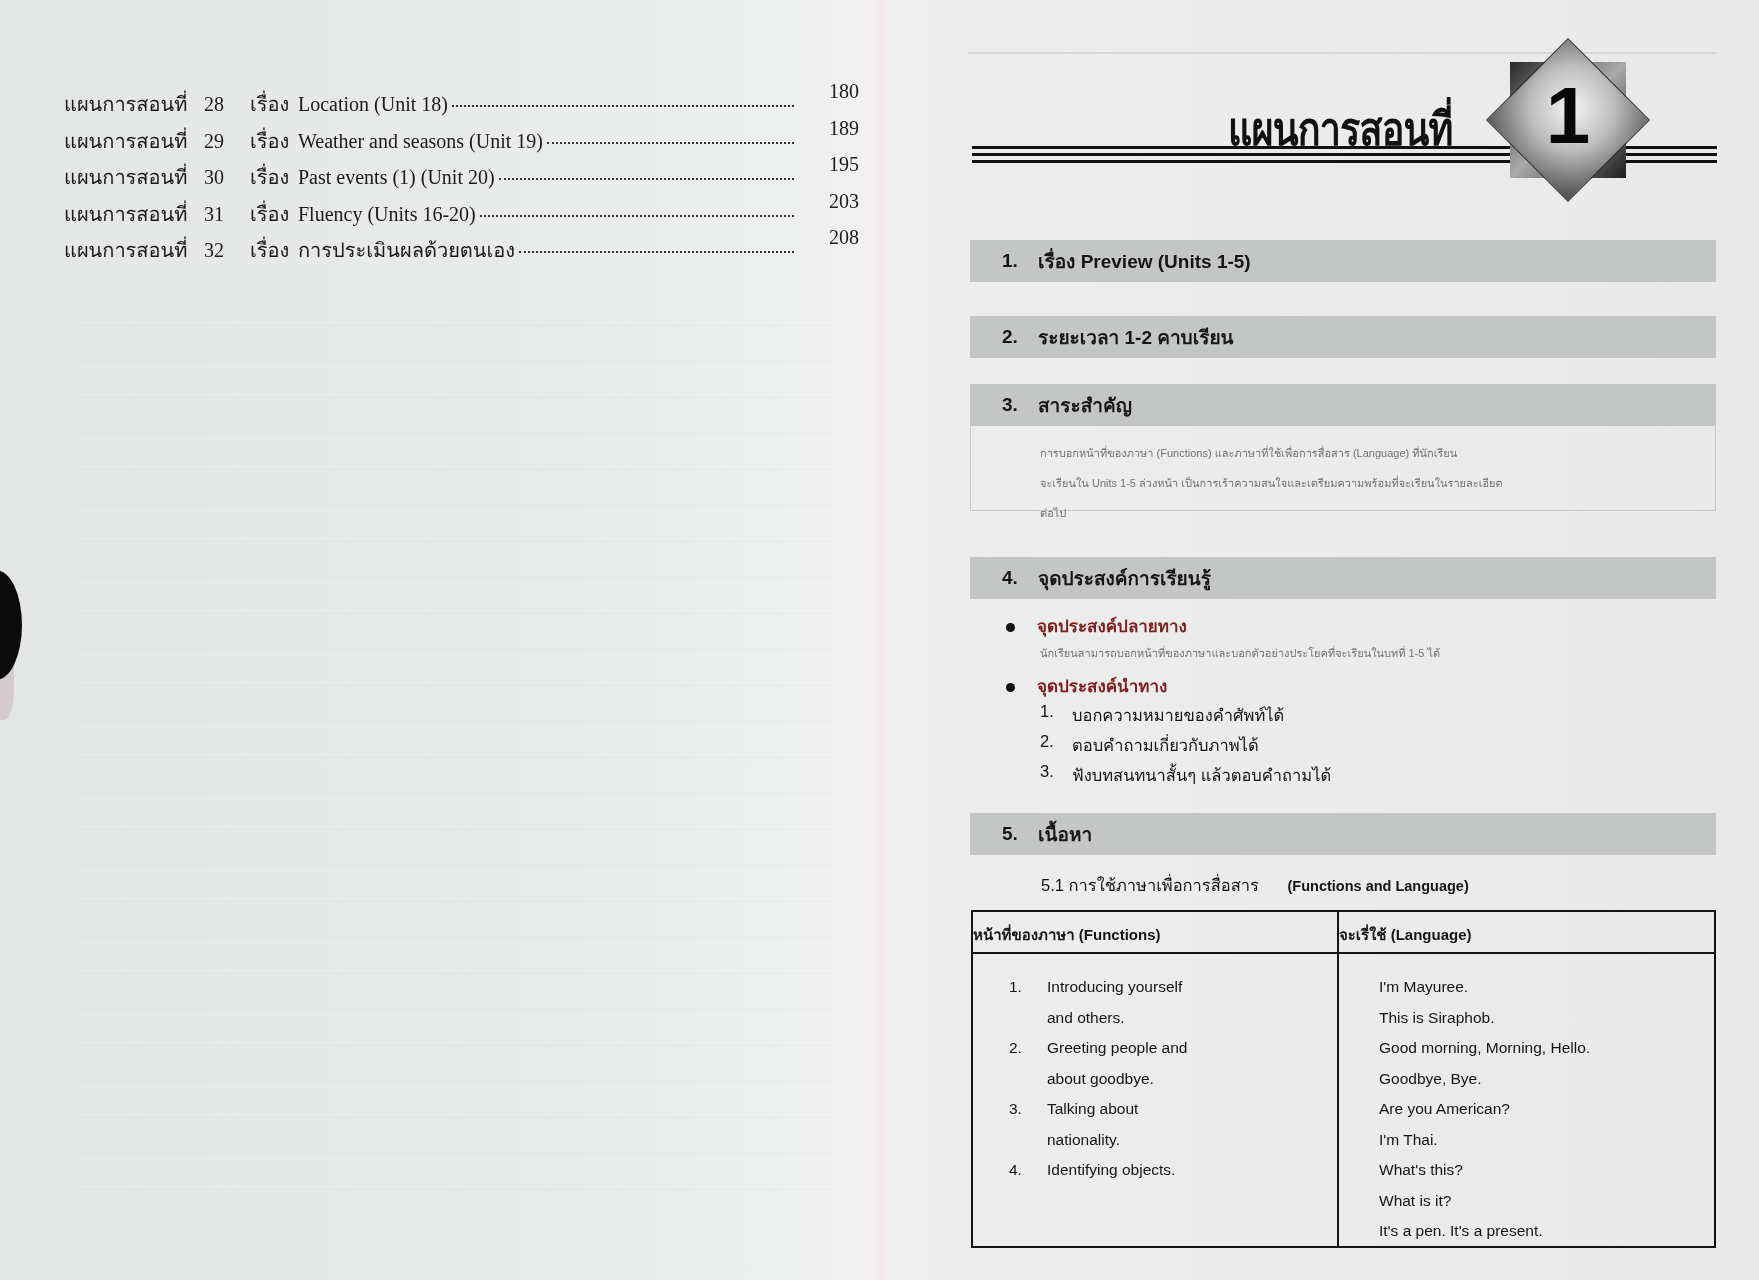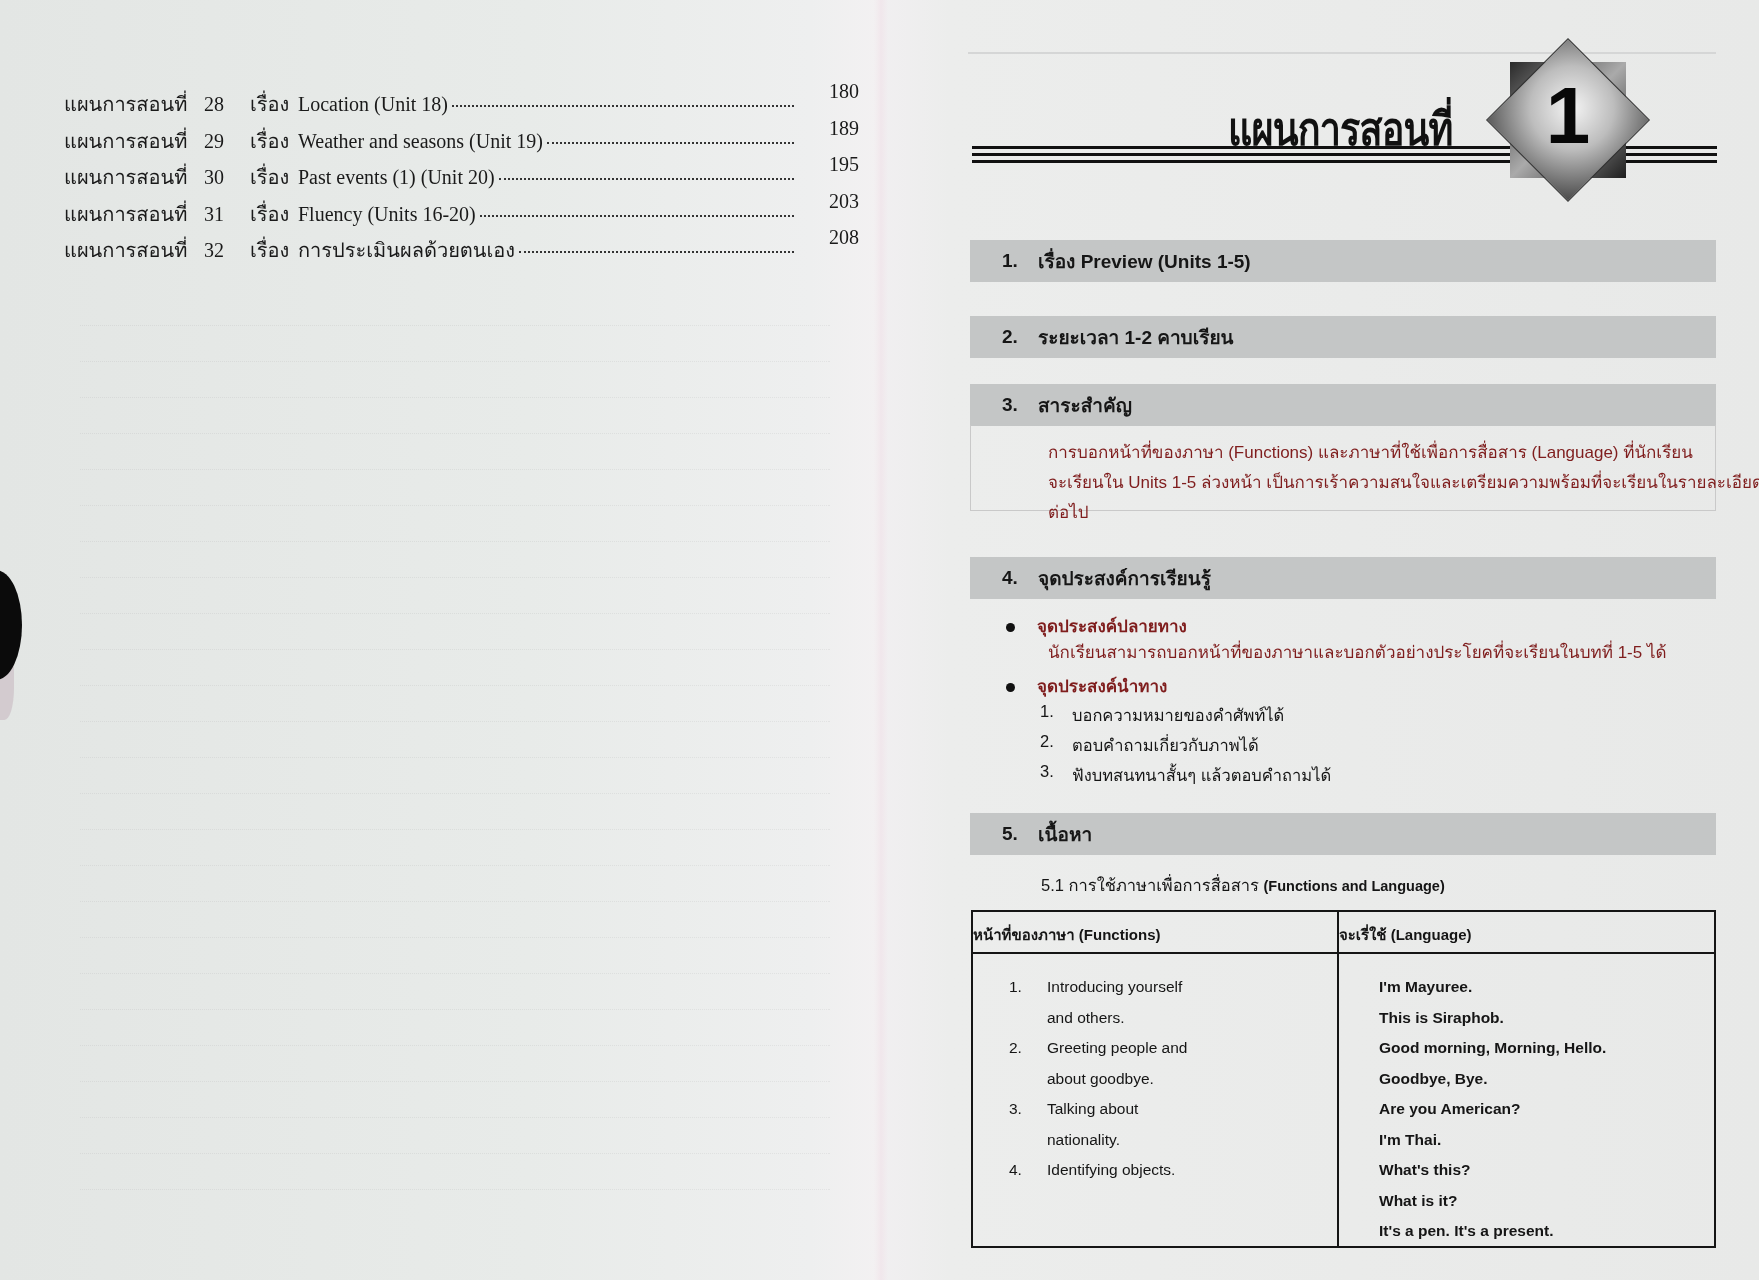--- a/index.html
+++ b/index.html
@@ -82,47 +82,47 @@
     position: absolute; left: 970px; width: 746px; height: 42px;
     background: #c4c6c6; display: flex; align-items: center; padding-left: 32px;
     font-weight: bold; font-size: 19px; color: #161616;
   }
   .bar .num { width: 36px; }
   .section-box {
     position: absolute; left: 970px; top: 425px; width: 746px; height: 86px;
     border-left: 1px solid #c9c9c9; border-right: 1px solid #c9c9c9; border-bottom: 1px solid #c9c9c9;
   }
   .body-text {
-    position: absolute; font-size: 17px; line-height: 30px; color: #7f1d1d; margin-left: 8px;
+    position: absolute; font-size: 11px; line-height: 30px; color: #737373;
   }
   .bullet-item { position: absolute; font-size: 17px; color: #7f1d1d; font-weight: bold; }
   .bullet-dot { display: inline-block; width: 9px; height: 9px; border-radius: 50%; background: #111; margin-right: 22px; vertical-align: middle; }
   .sub-list { position: absolute; left: 1040px; top: 702px; font-size: 16.5px; }
   .sub-list .li { height: 30px; display: flex; }
   .sub-list .li .n { width: 32px; }
 
   .subheading { position: absolute; left: 1041px; top: 872px; font-size: 16.5px; }
-  .subheading b { font-size: 14.5px; }
+  .subheading b { font-size: 14.5px; margin-left: 24px; }
 
   
   .table {
     position: absolute; left: 971px; top: 910px; width: 745px; height: 338px;
     border: 2px solid #151515;
   }
   .table .divider { position: absolute; left: 364px; top: 0; bottom: 0; width: 2px; background: #151515; }
   .table .hrow { position: absolute; left: 0; right: 0; top: 0; height: 42px; border-bottom: 2px solid #151515; }
   .th { position: absolute; top: 11px; font-weight: bold; font-size: 15px; }
   .th-left { left: 0; width: 364px; }
   .th-right { left: 366px; width: 377px; }
   .fn-list { position: absolute; left: 36px; top: 60px; font-size: 15.5px; }
   .fn-item { display: flex; }
   .fn-item .n { width: 38px; }
   .fn-item .t { line-height: 30.5px; }
   .lang-list { position: absolute; left: 406px; top: 60px; font-size: 15.5px; }
-  .lang-list div { height: 30.5px; line-height: 30.5px; white-space: nowrap; font-weight: bold; }
+  .lang-list div { height: 30.5px; line-height: 30.5px; white-space: nowrap; }
 </style>
 </head>
 <body>
 
 <div class="page-left">
   <div class="edge-object-shadow"></div>
   <div class="edge-object"></div>
 
   <div class="ghost">
     <div class="ghost-row"></div>

